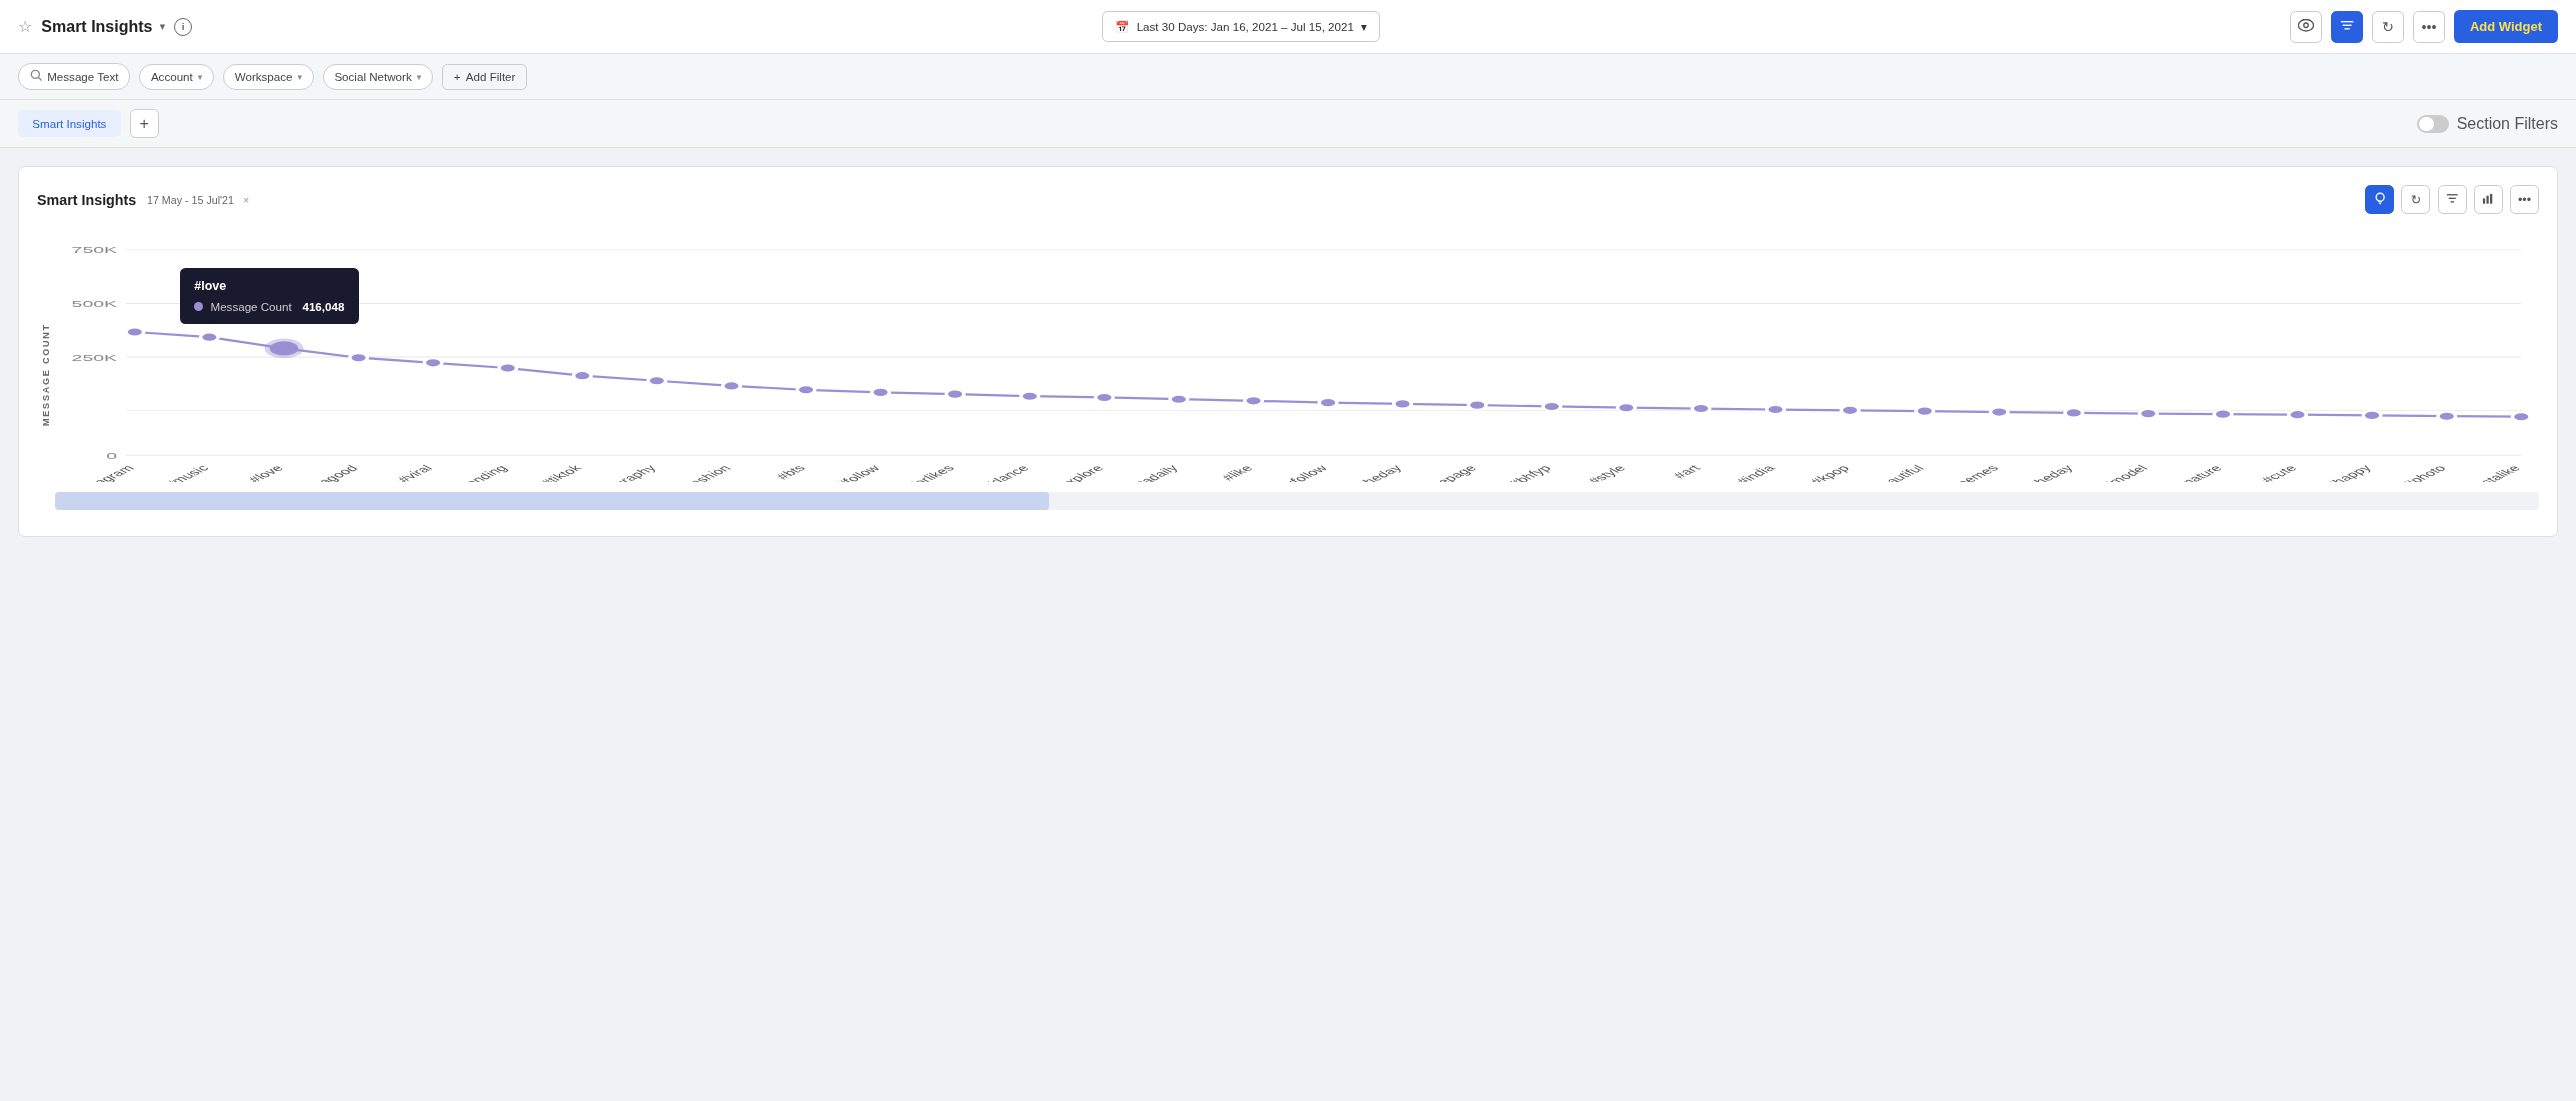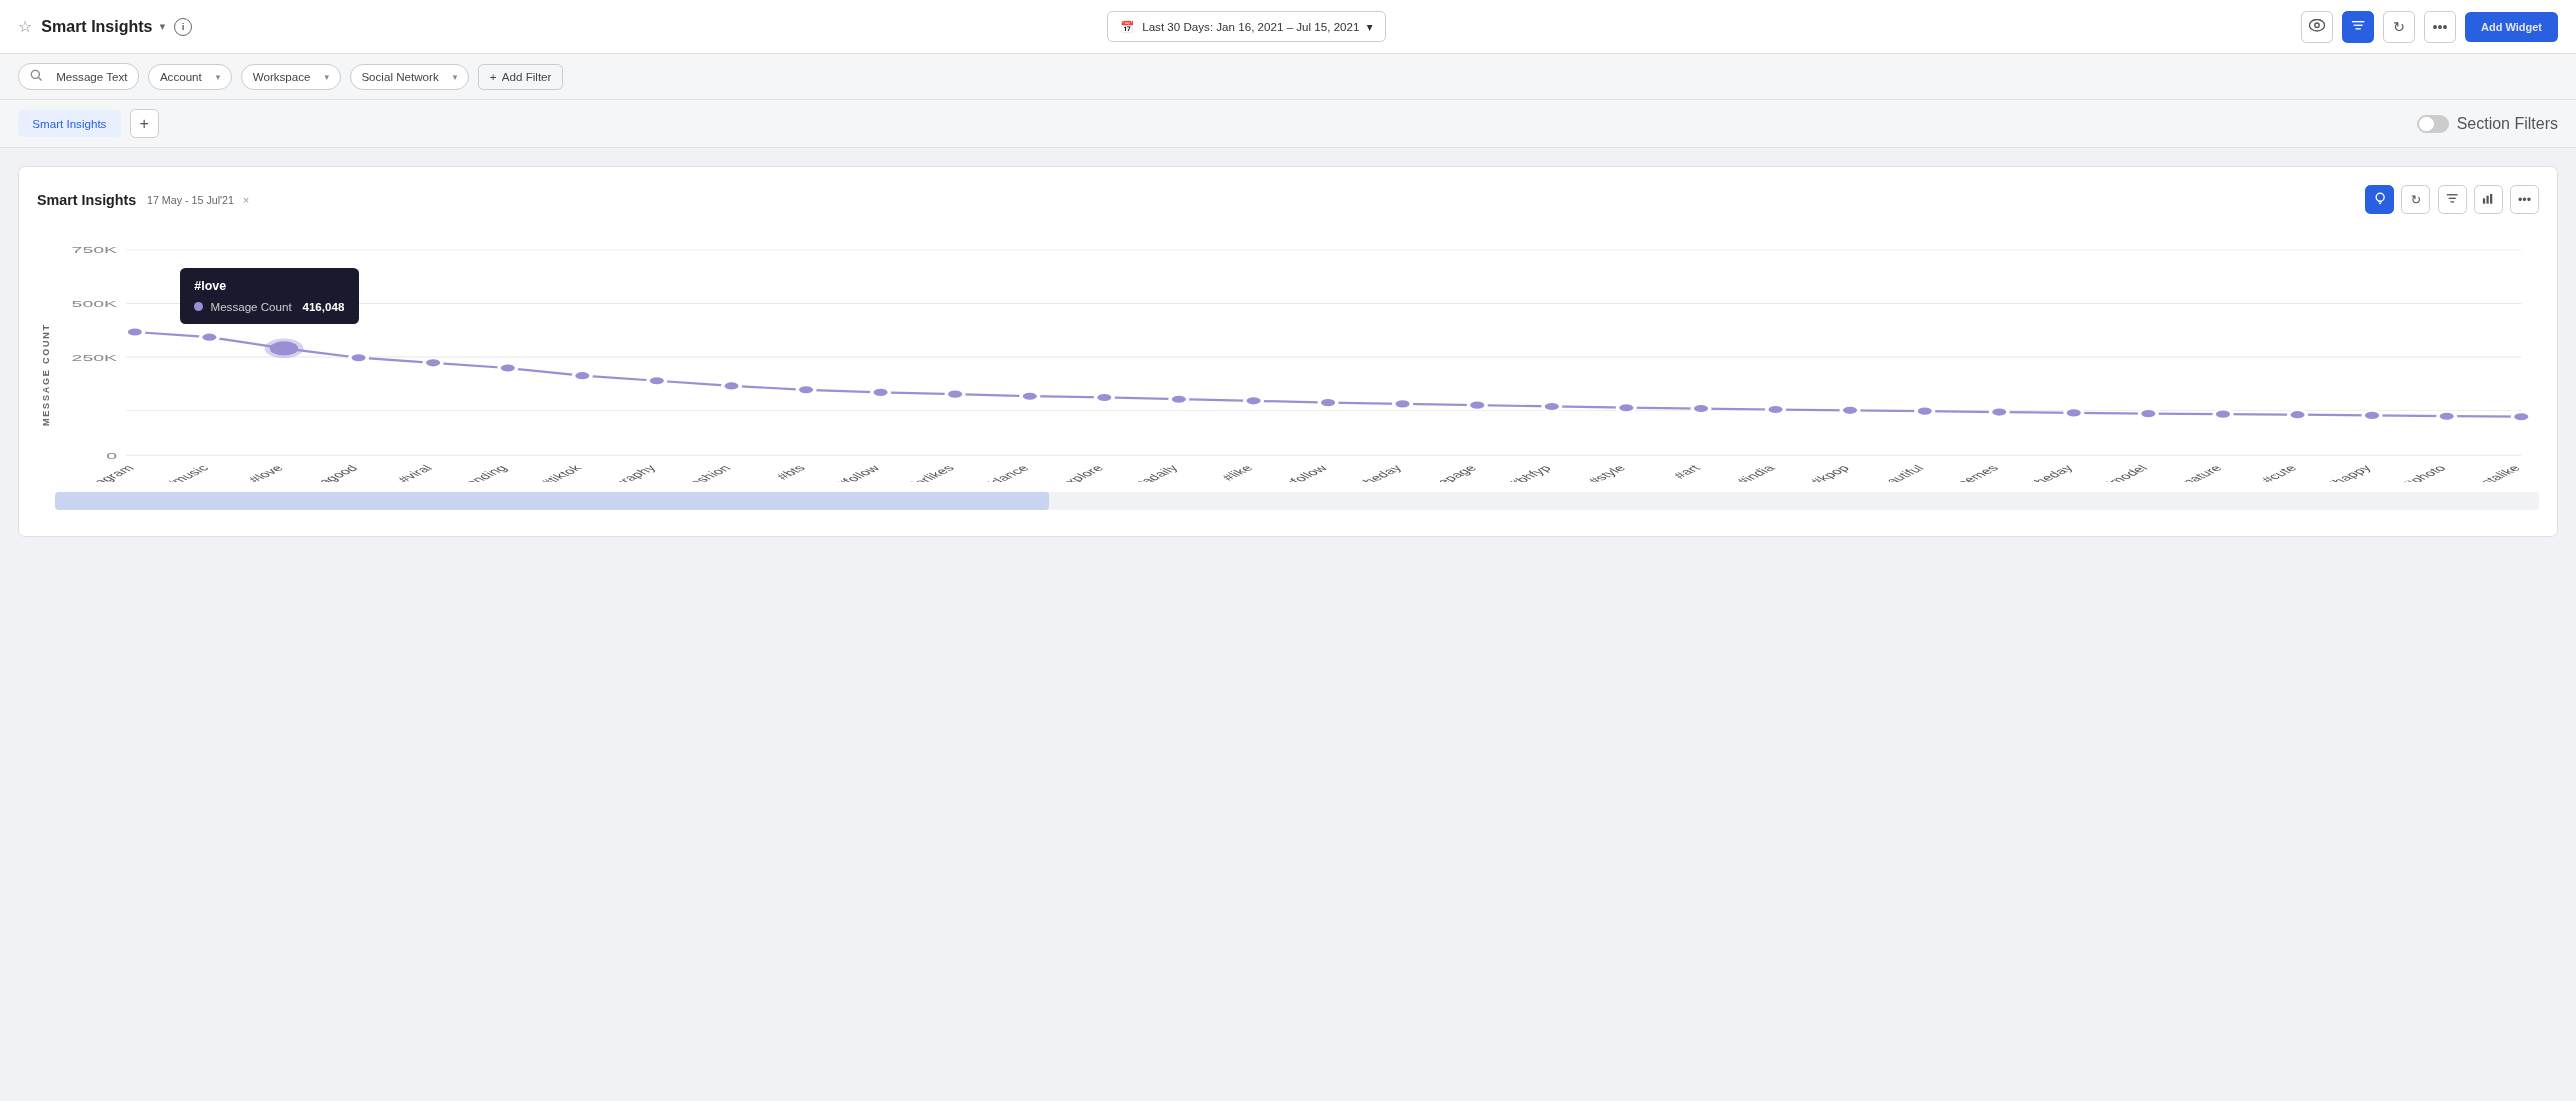--- a/index.html
+++ b/index.html
@@ -32,36 +32,36 @@
 
     .header-right { display: flex; align-items: center; gap: 9px; }
     .icon-btn {
       width: 32px; height: 32px; border-radius: 5.4px;
       border: 0.9px solid #ccc; background: #fff;
       display: flex; align-items: center; justify-content: center;
       cursor: pointer; font-size: 14.3px; color: #555;
     }
     .icon-btn.active { background: #2860e1; border-color: #2860e1; color: #fff; }
     .add-widget-btn {
-      background: #2860e1; color: #e5e5e5; border: none;
+      background: #2860e1; color: #fde047; border: none;
       border-radius: 5.4px; padding: 9px 16px;
-      font-size: 11px; font-weight: 600; cursor: pointer; text-align: center;
+      font-size: 13px; font-weight: 600; cursor: pointer; text-align: center;
     }
 
     
     .filter-bar {
       background: #f5f6f8;
       border-bottom: 0.9px solid #e0e0e0;
       padding: 9px 18px;
       display: flex;
       align-items: center;
       gap: 9px;
     }
     .filter-chip {
-      display: flex; align-items: center; gap: 14px;
+      display: flex; align-items: center; gap: 5px;
       background: #fff; border: 0.9px solid #ccc;
       border-radius: 13px; padding: 5.4px 10.7px;
       cursor: pointer; font-size: 11.6px; color: #444;
     }
     .filter-chip .chevron { color: #888; font-size: 9px; }
     .add-filter-btn {
       display: flex; align-items: center; gap: 5.4px;
       background: none; border: 0.9px solid #ccc;
       border-radius: 5.4px; padding: 5.4px 10.7px;
       cursor: pointer; font-size: 11.6px; color: #444;

